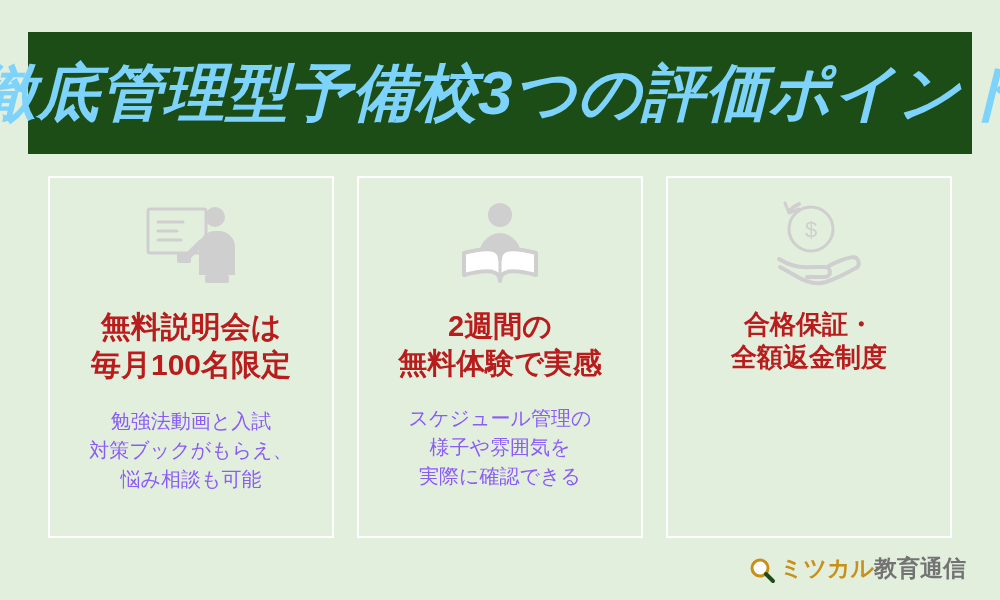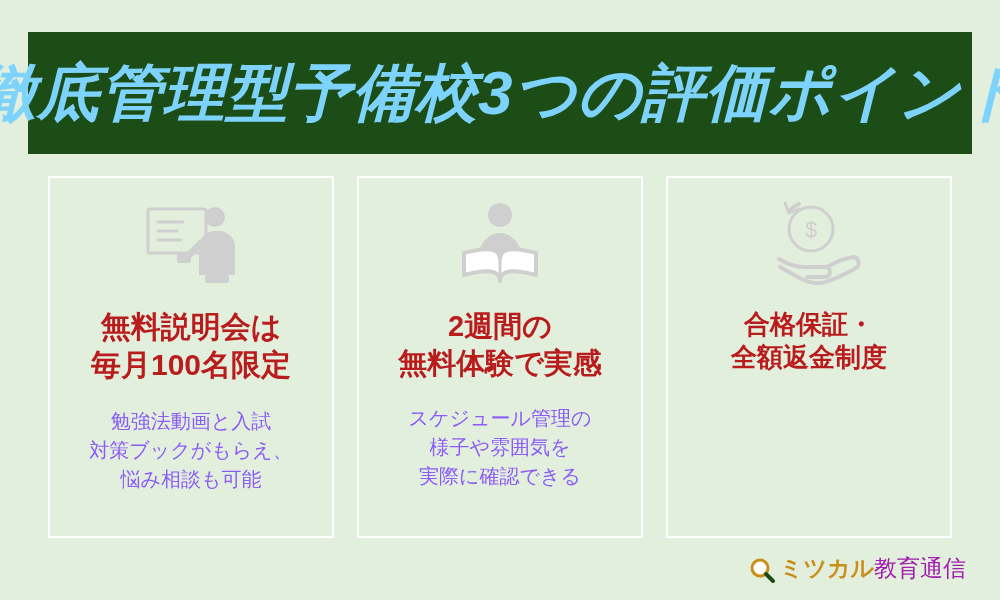--- a/index.html
+++ b/index.html
@@ -103,23 +103,23 @@
     margin-right: 4px;
     flex: 0 0 auto;
   }
   .logo-text-1 {
     color: #c8901b;
     font-size: 23px;
     font-weight: bold;
     letter-spacing: 0px;
   }
   .logo-text-2 {
-    color: #a21caf;
+    color: #737373;
     font-size: 23px;
-    font-weight: normal;
+    font-weight: bold;
     letter-spacing: 0px;
   }
 </style>
 </head>
 <body>
 
 <div class="poster">
 
   <div class="header-band">
     <div class="header-title">徹底管理型予備校3つの評価ポイント</div>

